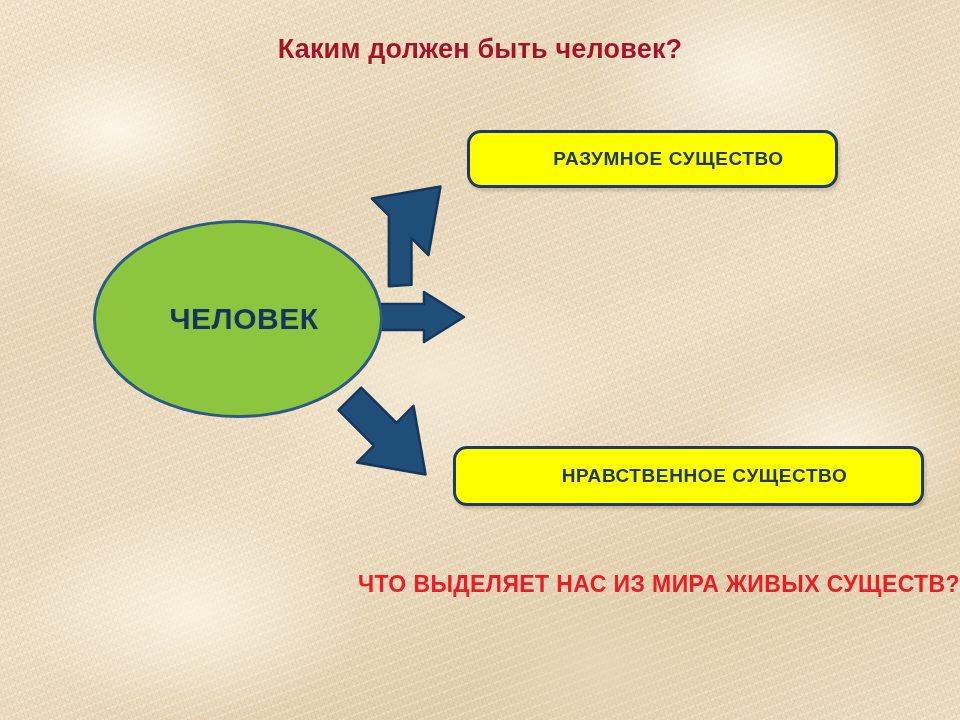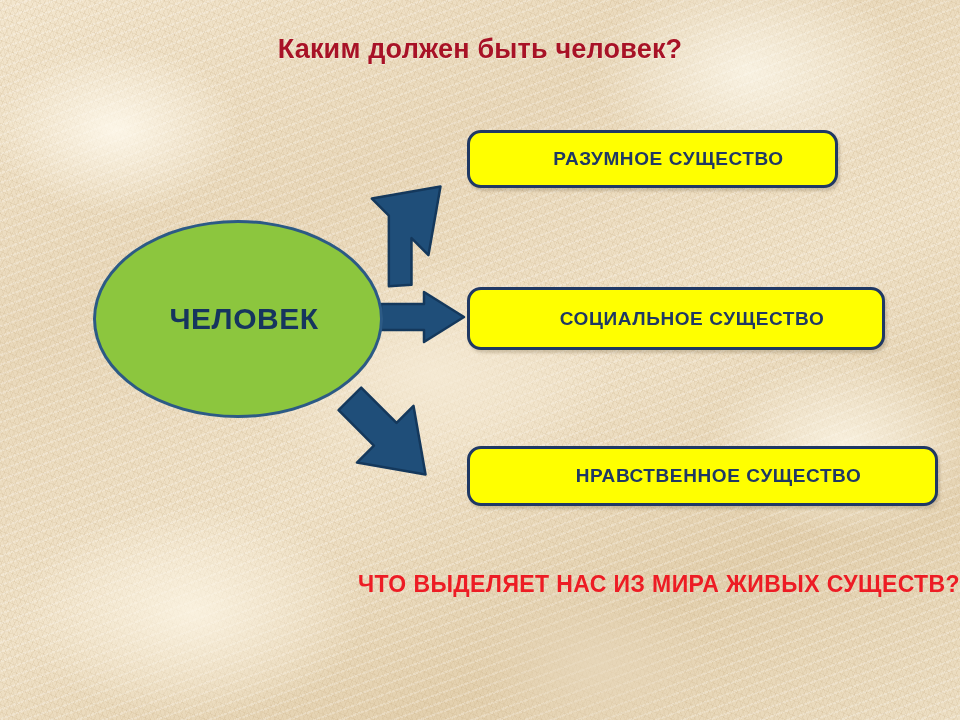--- a/index.html
+++ b/index.html
@@ -101,21 +101,21 @@
     width: 371px;
     height: 58px;
   }
   #box-social {
     left: 467px;
     top: 287px;
     width: 418px;
     height: 63px;
   }
   #box-moral {
-    left: 467px;
+    left: 453px;
     top: 446px;
     width: 471px;
     height: 60px;
     text-align: right;
   }
 
   
   #arrow-layer {
     position: absolute;
     left: 0;
@@ -162,23 +162,20 @@
   </svg>
 
   <div id="center-ellipse">
     <span class="ellipse-label">ЧЕЛОВЕК</span>
   </div>
 
   <div id="box-rational" class="yellow-box">
     <span class="box-label">РАЗУМНОЕ СУЩЕСТВО</span>
   </div>
 
-  <div id="box-social" class="yellow-box">
-    <span class="box-label">СОЦИАЛЬНОЕ СУЩЕСТВО</span>
-  </div>
 
   <div id="box-moral" class="yellow-box">
     <span class="box-label">НРАВСТВЕННОЕ СУЩЕСТВО</span>
   </div>
 
   <div id="bottom-question">ЧТО ВЫДЕЛЯЕТ НАС ИЗ МИРА ЖИВЫХ СУЩЕСТВ?</div>
 
 </div>
 
 </body></html>

